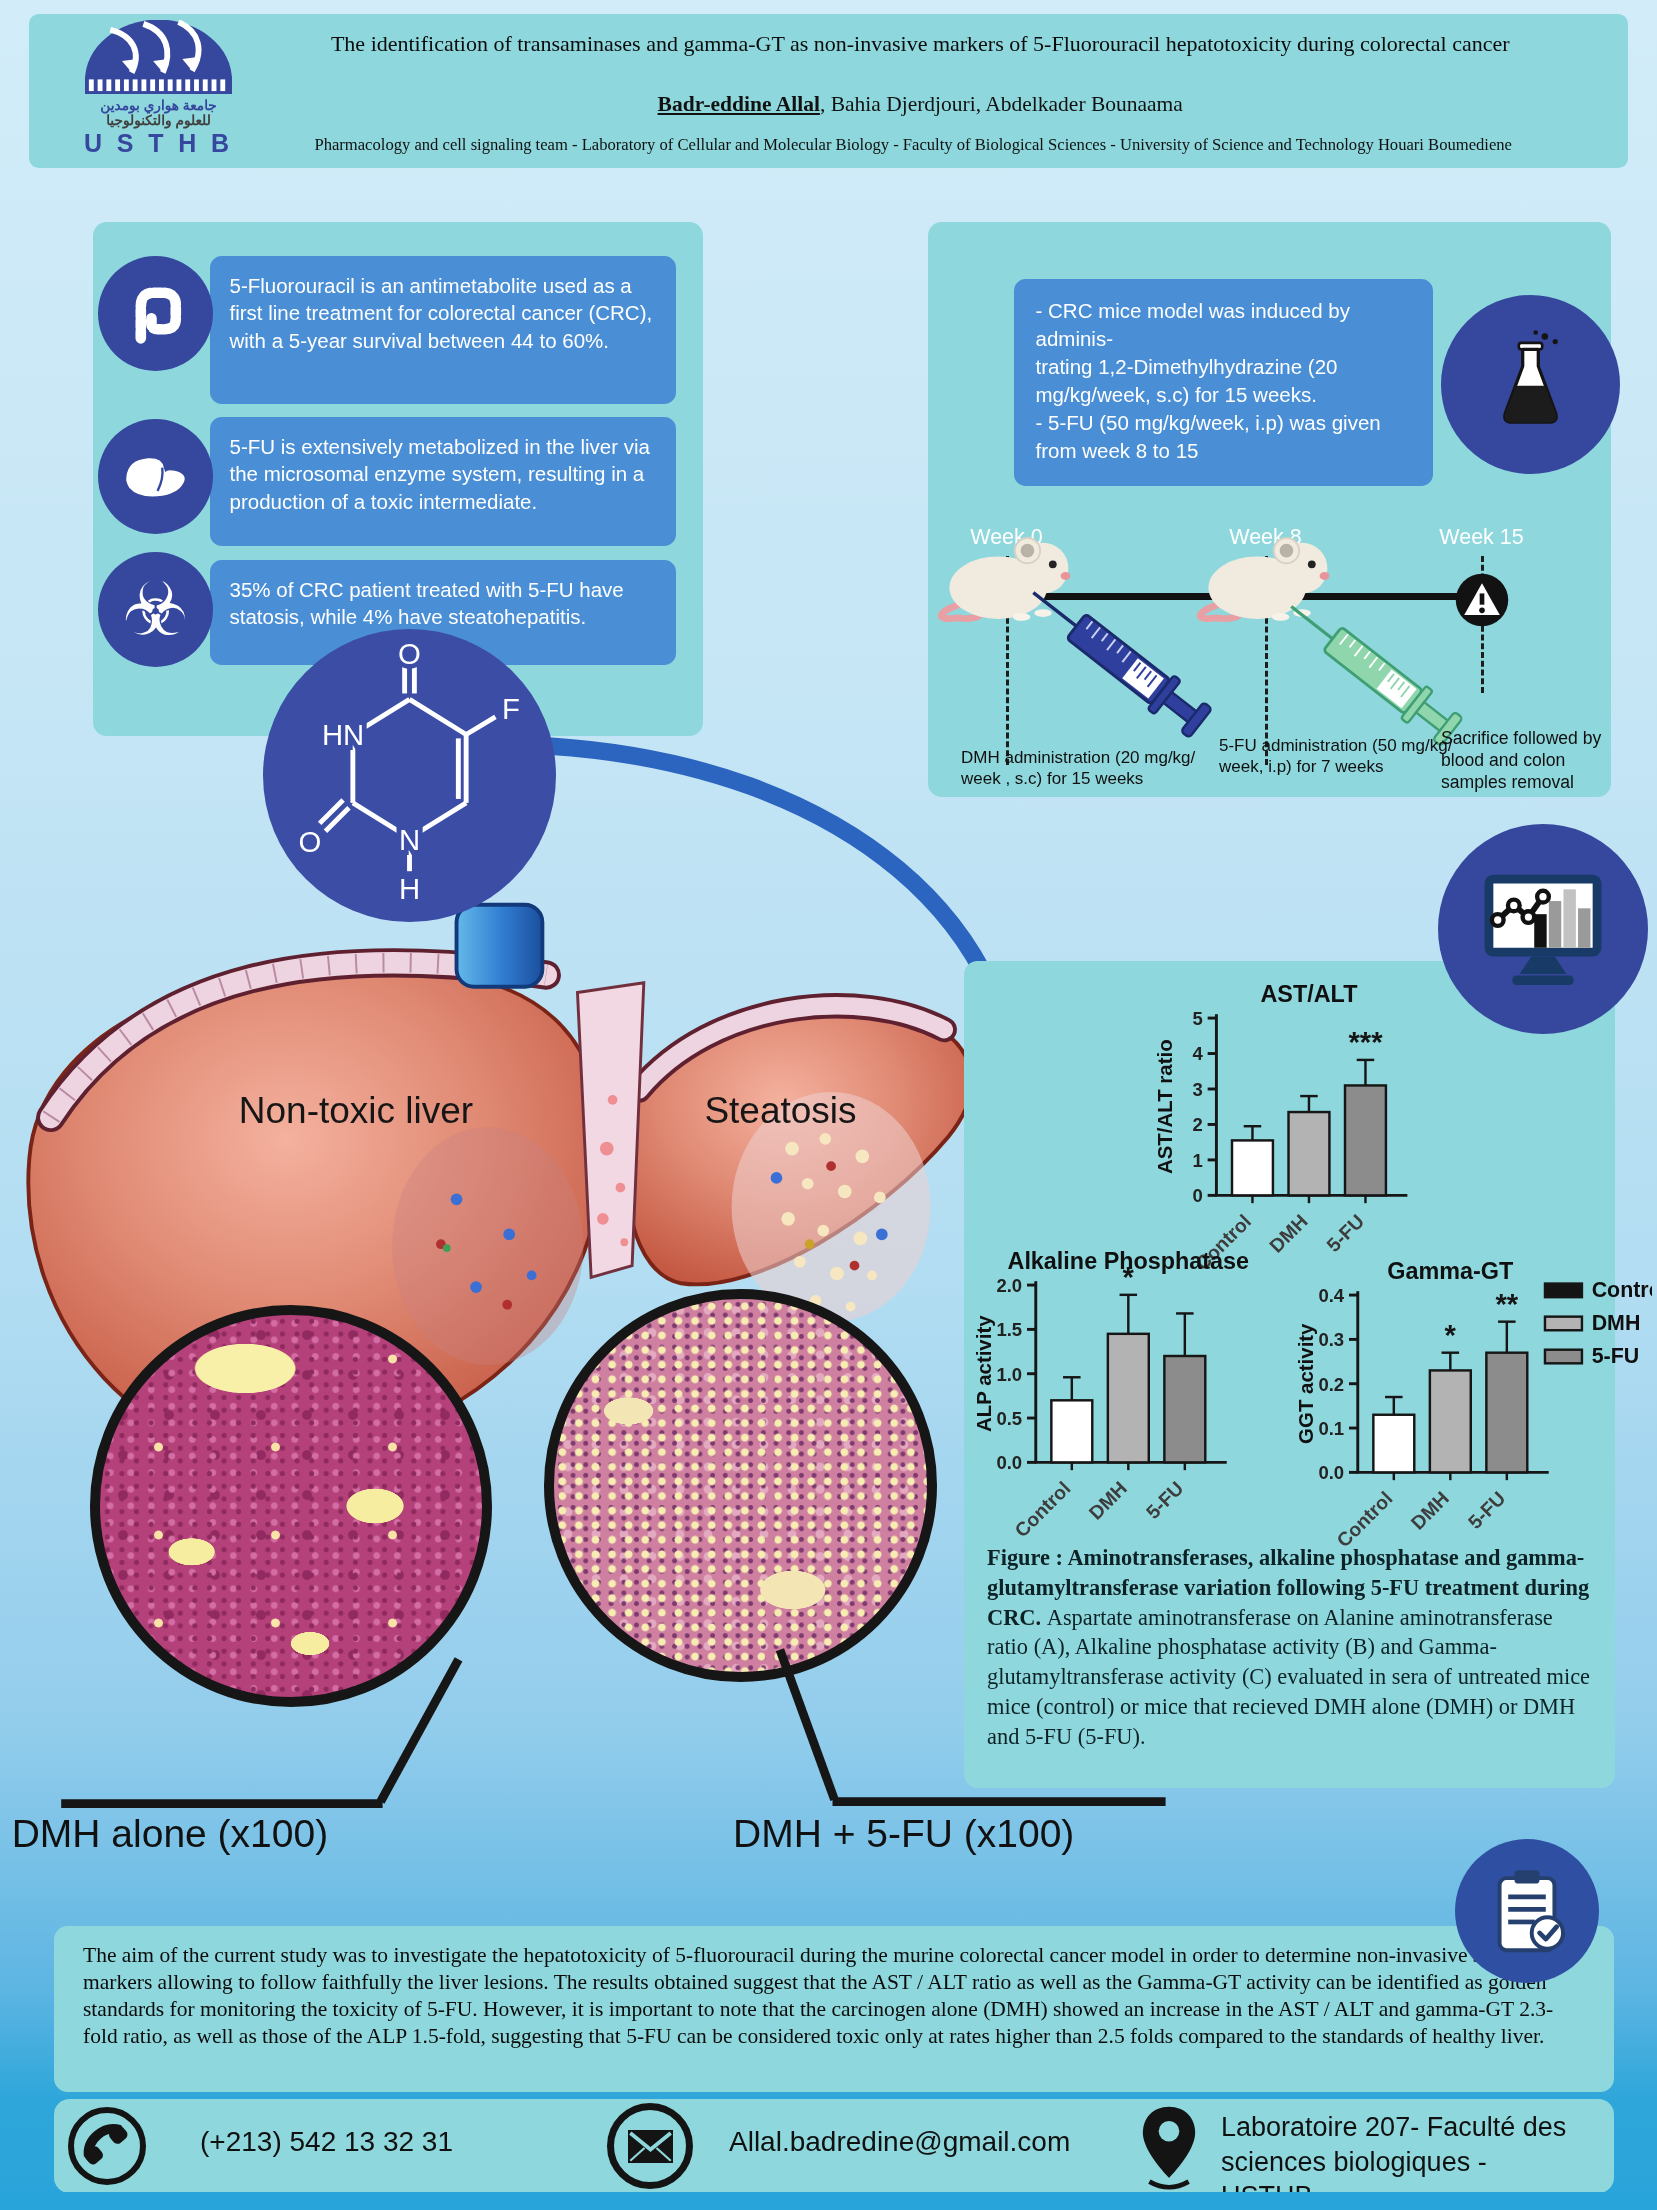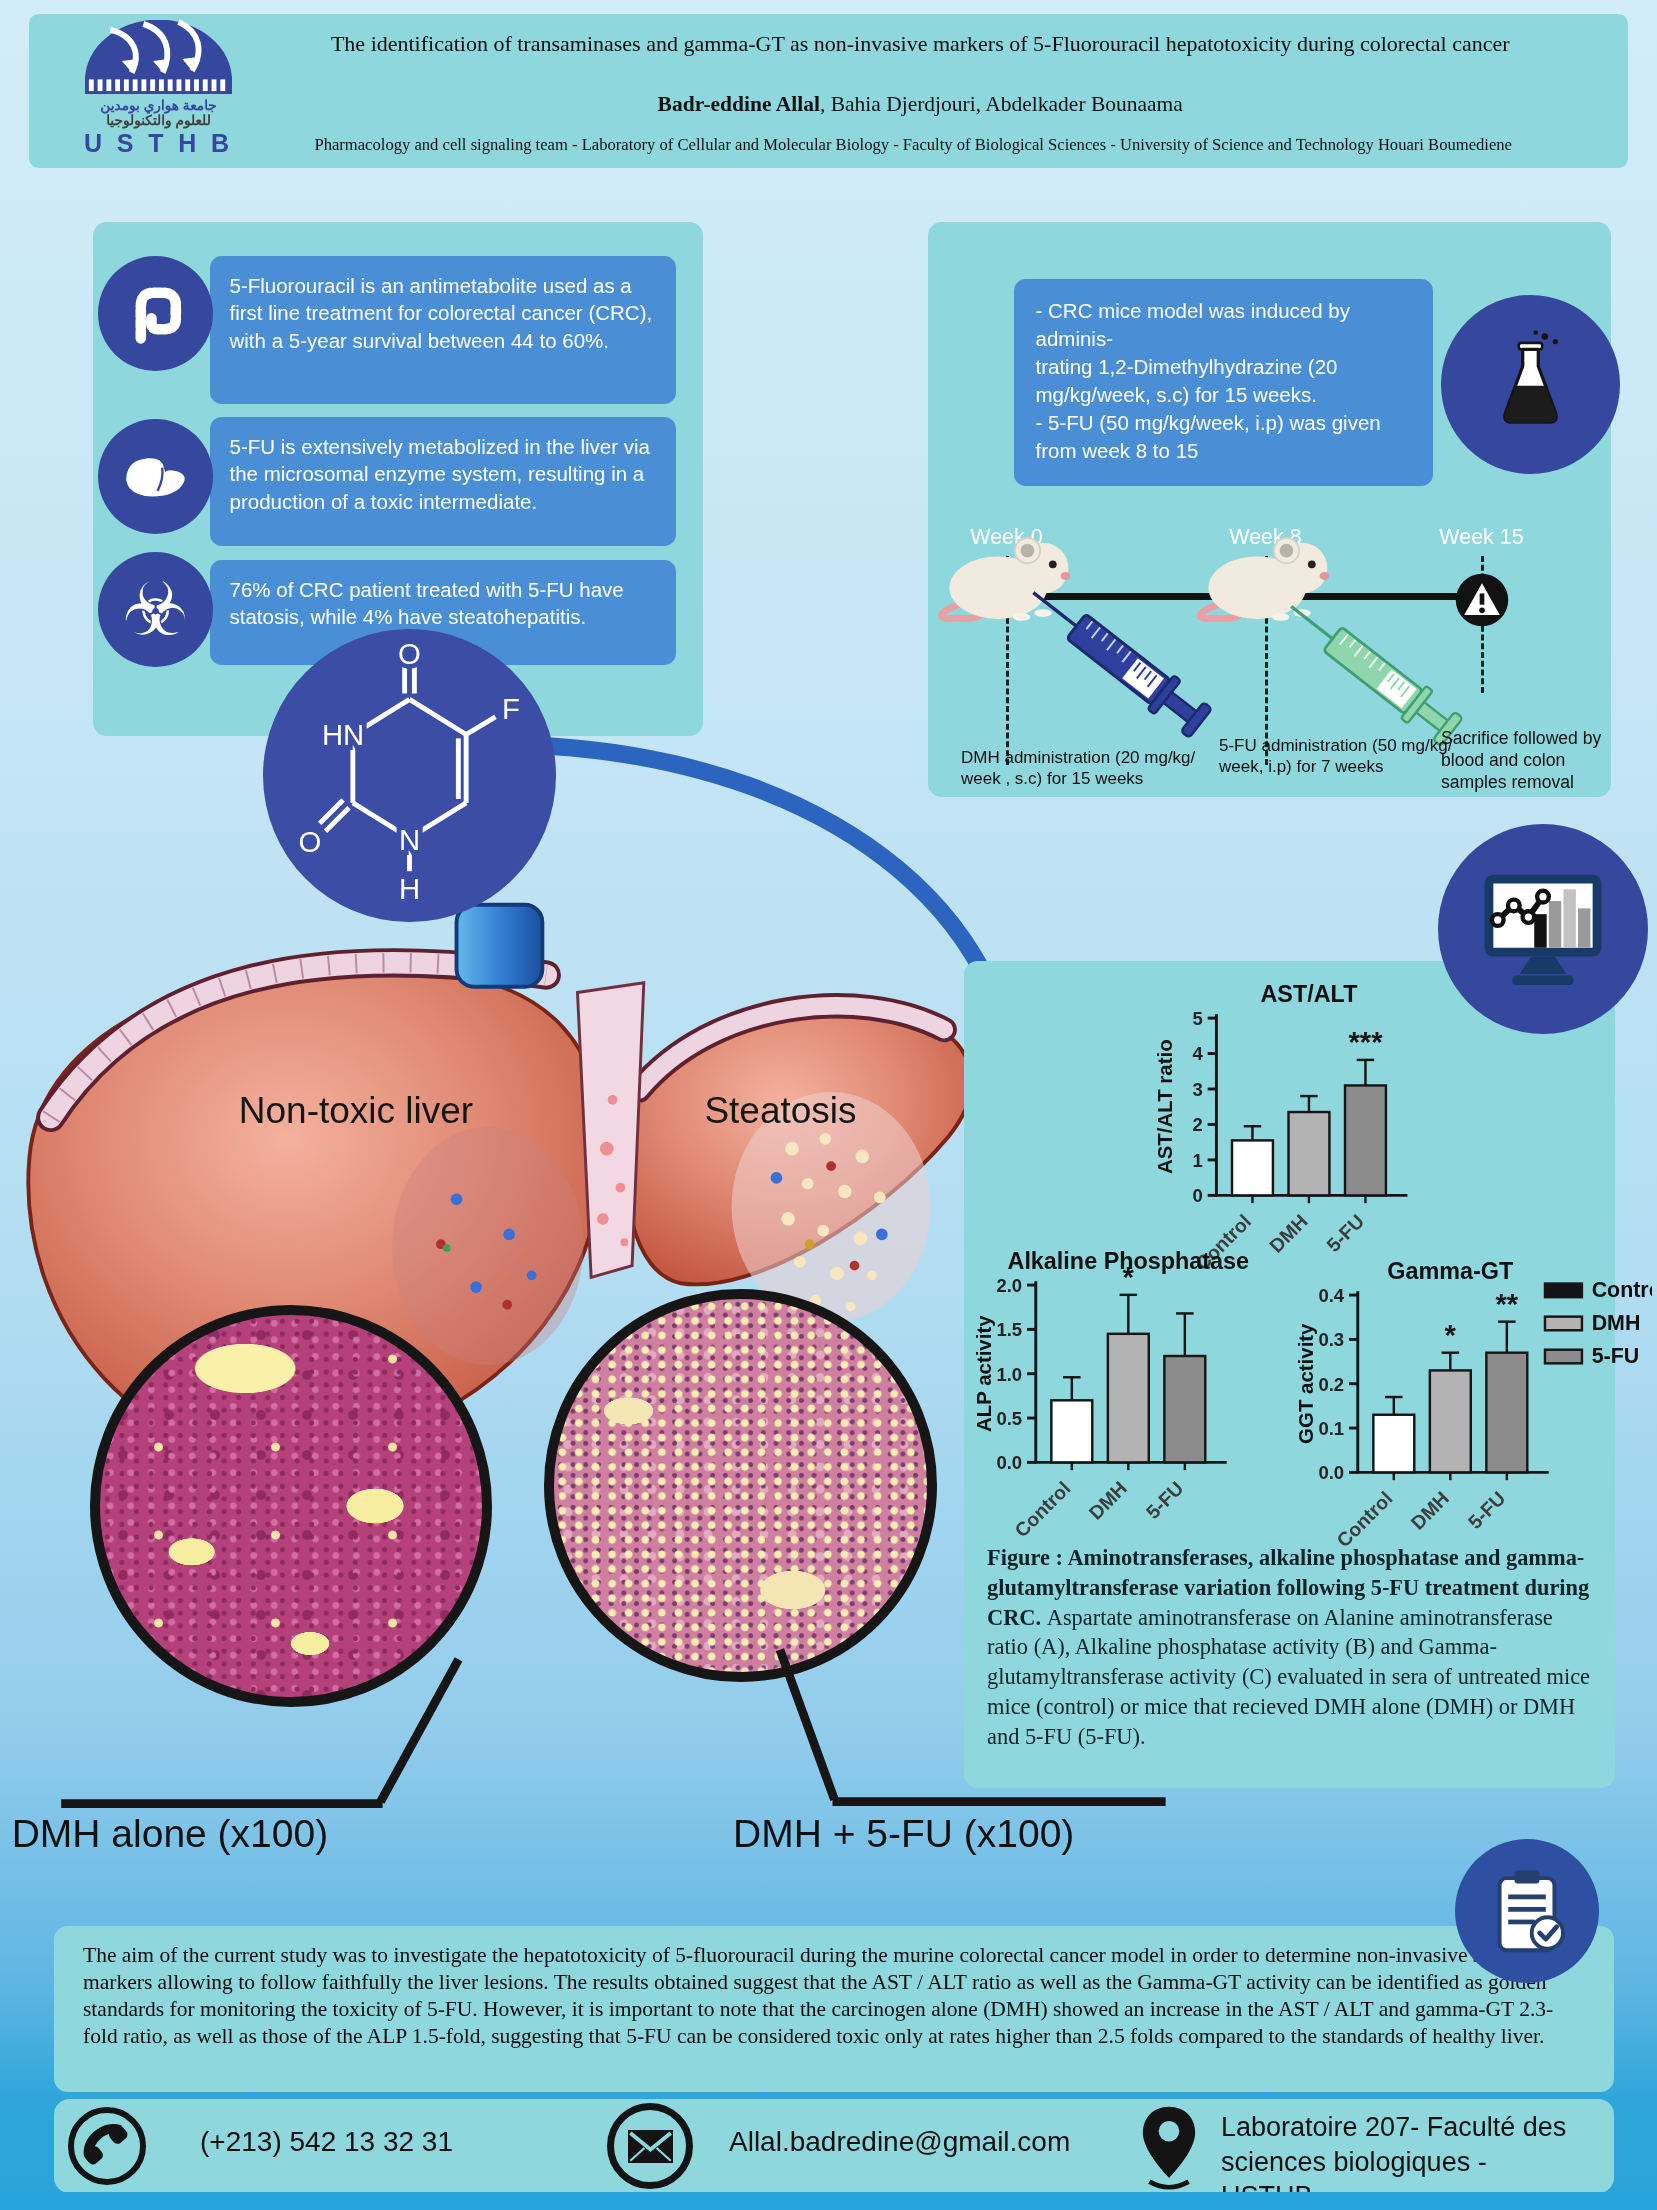--- a/index.html
+++ b/index.html
@@ -77,21 +77,21 @@
             <rect x="142" y="61" width="5" height="12"></rect>
             <rect x="151" y="61" width="5" height="12"></rect>
         </g>
       </svg>
       <div class="ctr" dir="rtl" style="color:#36479e;font-weight:bold;font-size:13.7px;line-height:1.15;">جامعة هواري بومدين</div>
       <div class="ctr" dir="rtl" style="color:#404040;font-weight:bold;font-size:13.7px;line-height:1.15;">للعلوم والتكنولوجيا</div>
       <div class="ctr" style="color:#36479e;font-weight:bold;font-size:25px;letter-spacing:3.9px;">U S T H B</div>
     </div>
     <div class="abs serif ctr" style="left:205px;right:21.5px;top:17.6px;font-size:22px;font-weight:normal;color:#0b0b0b;">The identification of transaminases and gamma-GT as non-invasive markers of 5-Fluorouracil hepatotoxicity during colorectal cancer</div>
     <div class="abs serif ctr" style="left:205px;right:21.5px;top:78px;font-size:21.5px;">
-      <span style="font-weight:bold;">Badr-eddine Allal</span><span>, Bahia Djerdjouri, Abdelkader Bounaama</span>
+      <span style="font-weight:bold;text-decoration:underline;">Badr-eddine Allal</span><span>, Bahia Djerdjouri, Abdelkader Bounaama</span>
     </div>
     <div class="abs serif ctr" style="left:185px;right:15.6px;top:121px;font-size:16.6px;">Pharmacology and cell signaling team - Laboratory of Cellular and Molecular Biology  - Faculty of Biological Sciences - University of Science and Technology Houari Boumediene</div>
   </div>
 
   <div class="abs teal" style="left:93px;top:222px;width:610px;height:514px;"></div>
 
   <div class="abs blue-box" style="left:210px;top:256px;width:466px;height:148px;padding:15.6px 19.5px;box-sizing:border-box;">
     <div style="font-size:20.5px;line-height:1.35;">5-Fluorouracil is an antimetabolite used as a first line treatment for colorectal cancer (CRC), with a 5-year survival between 44 to 60%.</div>
   </div>
   <div class="abs circle-icon" style="left:98px;top:256px;width:115px;height:115px;">
@@ -104,21 +104,21 @@
     <div style="font-size:20.5px;line-height:1.35;">5-FU is extensively metabolized in the liver via the microsomal enzyme system, resulting in a production of a toxic intermediate.</div>
   </div>
   <div class="abs circle-icon" style="left:98px;top:419px;width:115px;height:115px;">
     <svg width="78" height="78" viewBox="0 0 100 100">
         <path d="M12 50 Q14 28 40 26 Q58 25 60 38 L62 44 Q64 40 74 42 Q90 46 86 56 Q80 70 58 74 Q28 78 16 64 Q11 57 12 50 Z" fill="#fff"></path>
         <path d="M58 38 Q60 52 52 68" fill="none" stroke="#36479e" stroke-width="3"></path>
       </svg>
   </div>
 
   <div class="abs blue-box" style="left:210px;top:560px;width:466px;height:105px;padding:15.6px 19.5px;box-sizing:border-box;">
-    <div style="font-size:20.5px;line-height:1.35;">76% of CRC patient treated with 5-FU have statosis, while 4% have steatohepatitis.</div>
+    <div style="font-size:20.5px;line-height:1.35;">35% of CRC patient treated with 5-FU have statosis, while 4% have steatohepatitis.</div>
   </div>
   <div class="abs circle-icon" style="left:98px;top:552px;width:115px;height:115px;">
     <span class="white" style="font-size:74px;line-height:1;">☣</span>
   </div>
 
   <div class="abs teal" style="left:928px;top:222px;width:683px;height:575px;"></div>
   <div class="abs blue-box" style="left:1014px;top:279px;width:419px;height:207px;padding:17.6px 21.5px;box-sizing:border-box;">
     <div class="pre" style="font-size:20.5px;line-height:1.37;">- CRC mice model was induced by adminis-
 trating 1,2-Dimethylhydrazine (20
 mg/kg/week, s.c) for 15 weeks.

